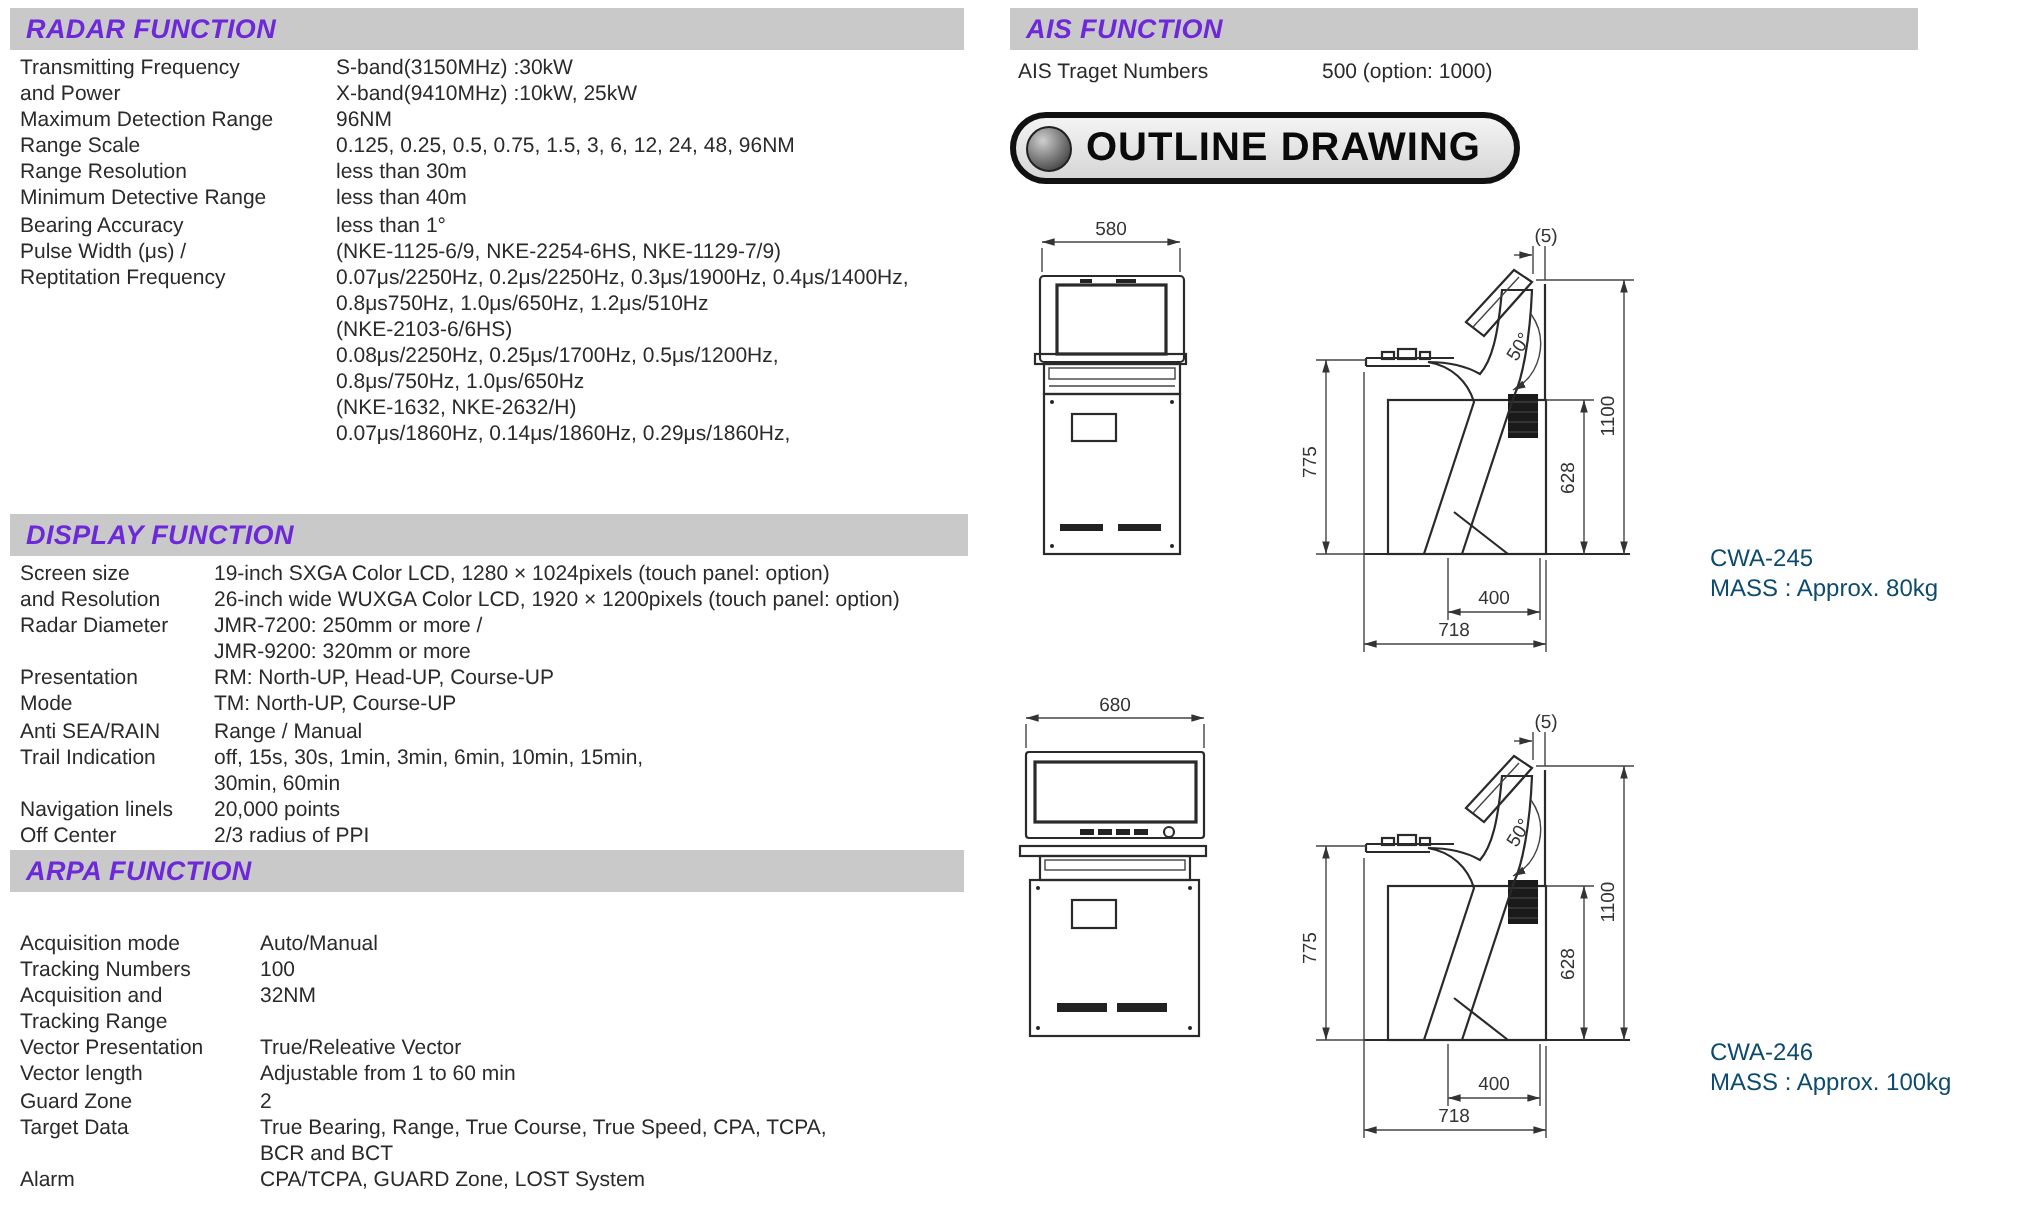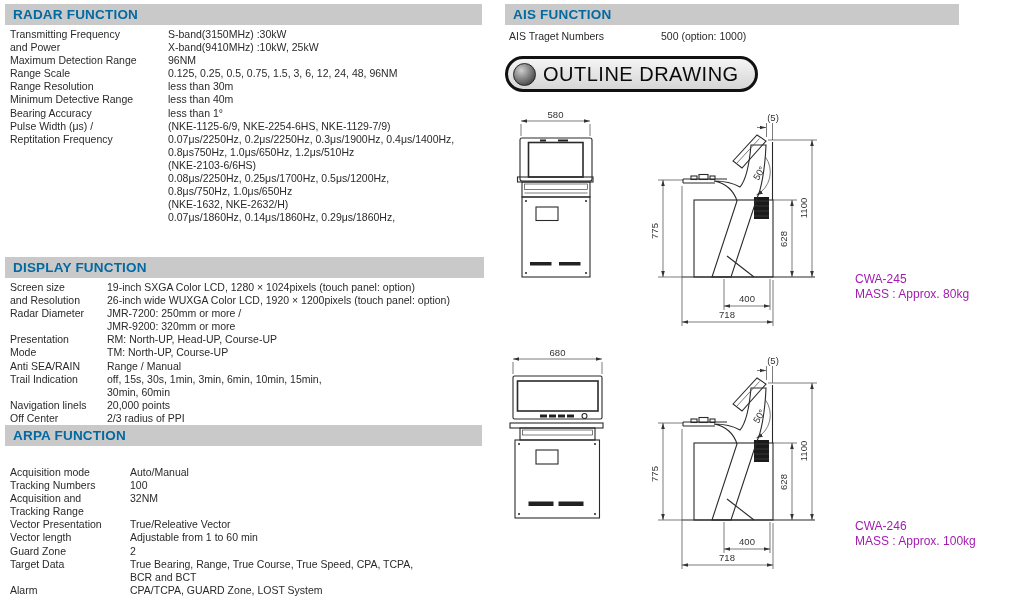--- a/index.html
+++ b/index.html
@@ -3,44 +3,44 @@
 <meta charset="utf-8">
 <style>
   html,body{margin:0;padding:0}
   body{
     width:1010px;height:606px;position:relative;background:#fff;
     font-family:"Liberation Sans","DejaVu Sans",sans-serif;color:#222;overflow:hidden;
   }
   .bar{
     position:absolute;background:#c9c9c9;height:21px;box-sizing:border-box;
     display:flex;align-items:center;padding-left:8px;
-    font-weight:bold;font-size:13.5px;color:#0369a1;letter-spacing:.2px;
+    font-weight:bold;font-size:13.5px;color:#6d28d9;letter-spacing:.2px;font-style:italic;
   }
   .rows{position:absolute;display:flex;flex-direction:column}
   .spec-row{display:flex;line-height:13.1px;font-size:10.5px;color:#2a2a2a}
   .spec-label{flex:none}
   .spec-value{flex:1}
   .radar .spec-label{width:158px}
   .display .spec-label{width:97px}
   .arpa .spec-label{width:120px}
   .ais .spec-label{width:152px}
   .badge{
     position:absolute;left:505px;top:56px;height:36px;box-sizing:border-box;
     display:inline-flex;align-items:center;gap:7px;
     border:3px solid #111;border-radius:20px;
     background:linear-gradient(#f4f4f4,#d6d6d6);
     padding:0 16px 0 5px;
   }
-  .badge-text{font-weight:normal;font-size:20px;color:#0a0a0a;letter-spacing:.5px;white-space:nowrap}
+  .badge-text{font-weight:bold;font-size:20px;color:#0a0a0a;letter-spacing:.5px;white-space:nowrap}
   .ball{
     width:23px;height:23px;border-radius:50%;flex:none;
     background:radial-gradient(circle at 35% 30%, #cfcfcf, #8a8a8a 40%, #4a4a4a 78%, #333);
     border:1px solid #222;box-sizing:border-box;
   }
-  .model-label{position:absolute;font-size:12px;line-height:15px;color:#a21caf;white-space:nowrap}
+  .model-label{position:absolute;font-size:12px;line-height:15px;color:#0c4a6e;white-space:nowrap}
   .drawing-svg{position:absolute;left:500px;top:100px}
   .ln{stroke:#2a2a2a;stroke-width:1.1;fill:none}
   .ln2{stroke:#2a2a2a;stroke-width:1.6;fill:none}
   .dl{stroke:#444;stroke-width:.7;fill:none}
   .dim{font-size:9.5px;fill:#333;font-family:"Liberation Sans","DejaVu Sans",sans-serif}
 </style>
 </head>
 <body>
 
 <div class="bar" style="left:5px;top:4px;width:477px">RADAR FUNCTION</div>

